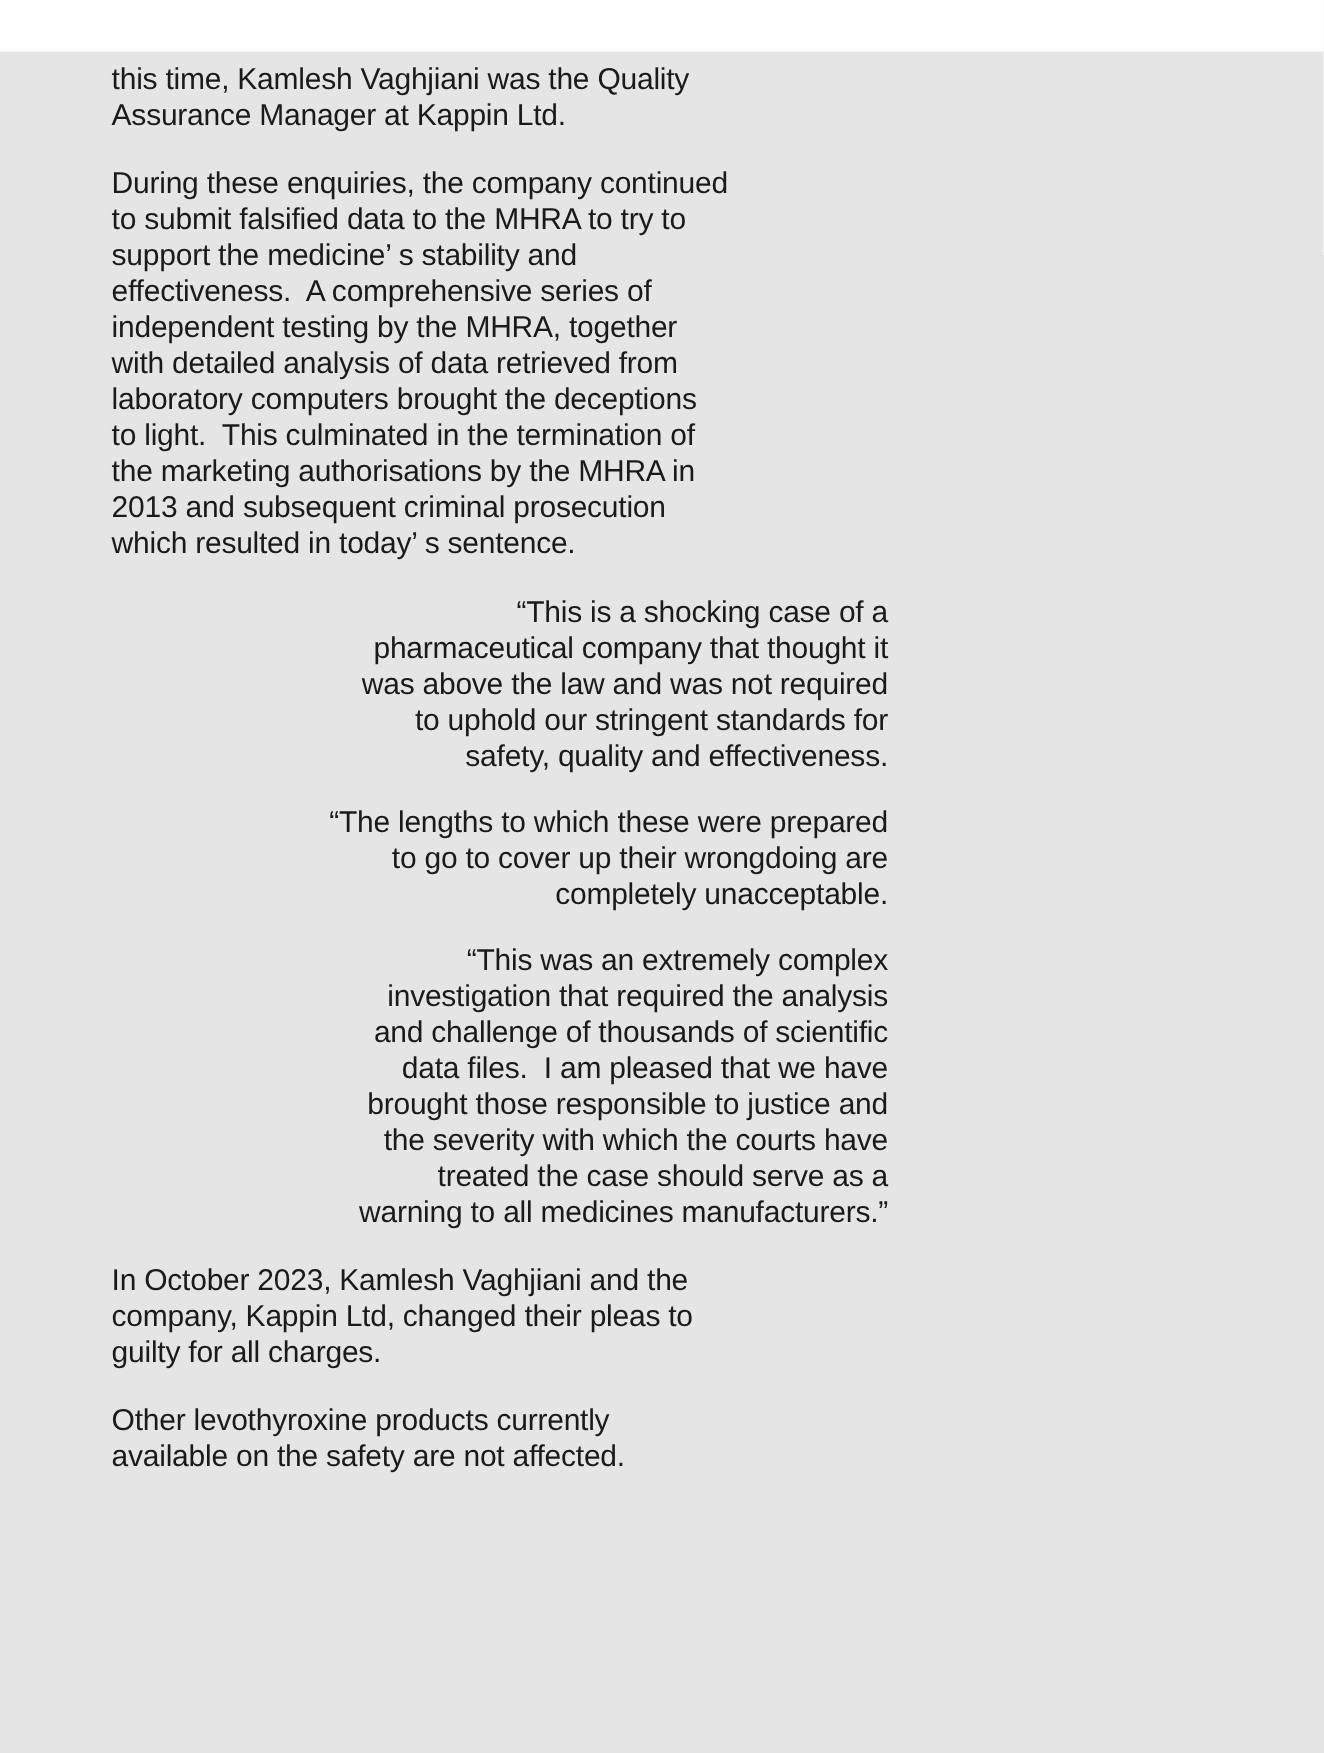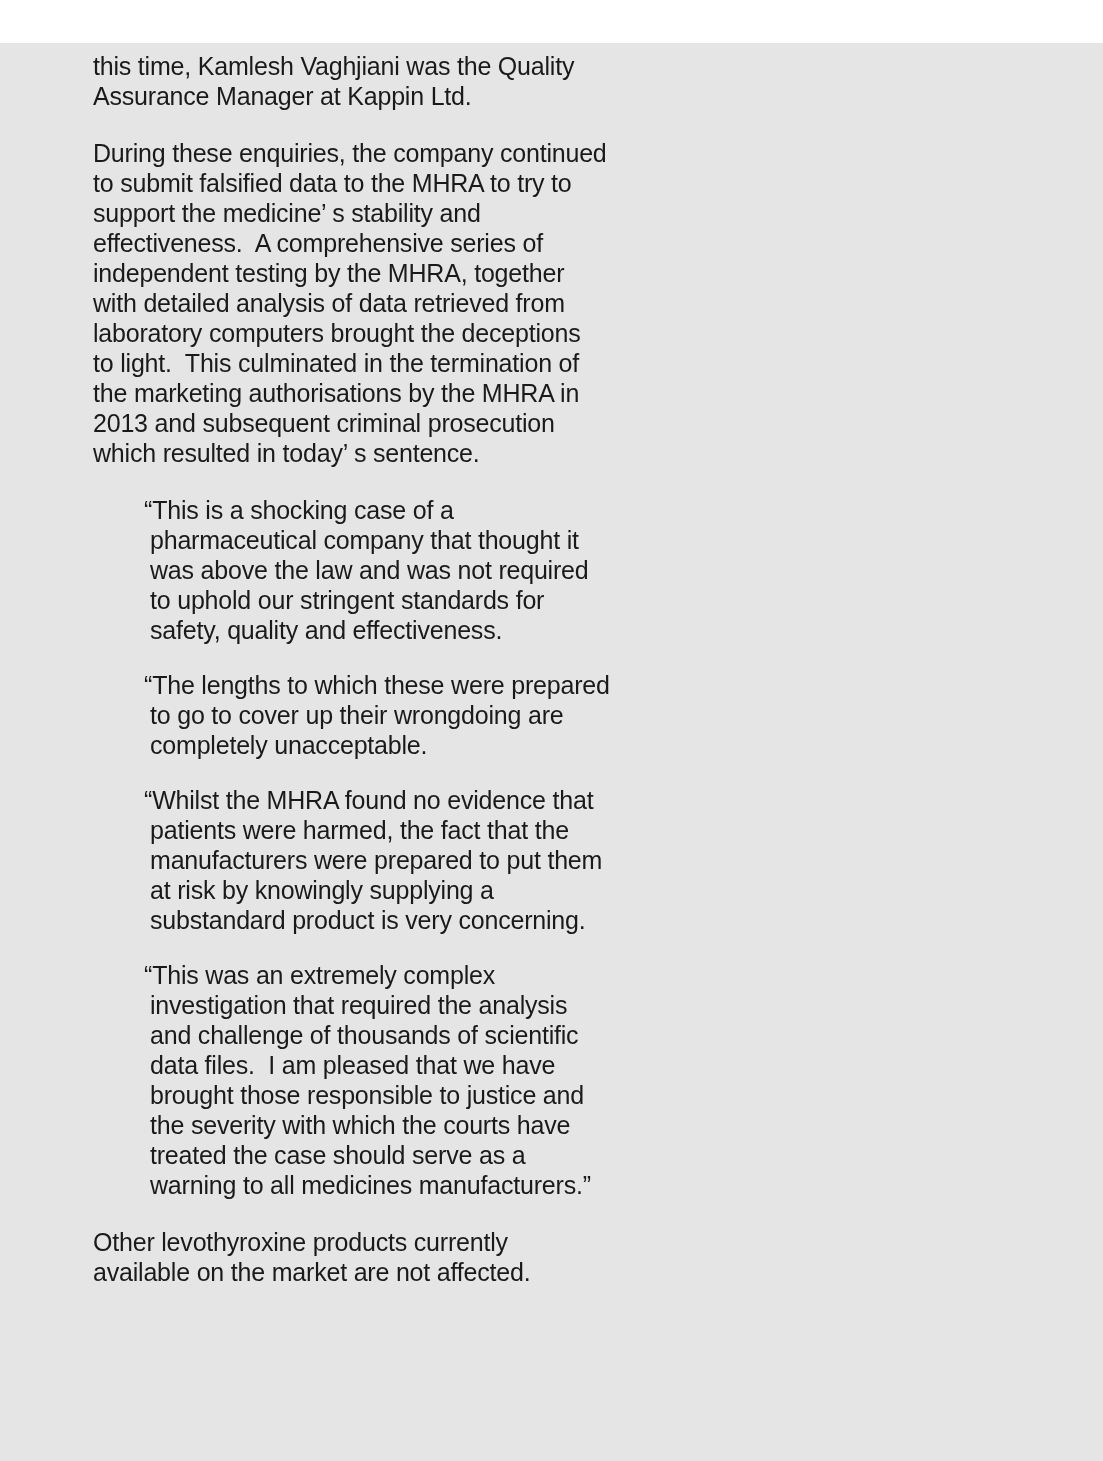--- a/index.html
+++ b/index.html
@@ -30,20 +30,21 @@
     margin: 0 0 27px 0;
   }
   .heading {
     font-weight: 700;
     margin: 45px 0 0 0;
   }
   .quote {
     padding-left: 57px;
     text-indent: -6px;
     margin-bottom: 25px;
+    text-align: right;
   }
   .quote.last-quote {
     margin-bottom: 27px;
   }
 </style>
 </head>
 <body>
 
 <div class="page">
   <div class="content">
@@ -67,33 +68,31 @@
     <p class="quote">“This is a shocking case of a
 pharmaceutical company that thought it
 was above the law and was not required
 to uphold our stringent standards for
 safety, quality and effectiveness.</p>
 
     <p class="quote">“The lengths to which these were prepared
 to go to cover up their wrongdoing are
 completely unacceptable.</p>
 
-    <p class="quote">“Whilst the MHRA found no evidence that
-patients were harmed, the fact that the
-manufacturers were prepared to put them
-at risk by knowingly supplying a
-substandard product is very concerning.</p>
 
     <p class="quote last-quote">“This was an extremely complex
 investigation that required the analysis
 and challenge of thousands of scientific
 data files.  I am pleased that we have
 brought those responsible to justice and
 the severity with which the courts have
 treated the case should serve as a
 warning to all medicines manufacturers.”</p>
 
+    <p class="para">In October 2023, Kamlesh Vaghjiani and the
+company, Kappin Ltd, changed their pleas to
+guilty for all charges.</p>
 
     <p class="para">Other levothyroxine products currently
-available on the market are not affected.</p>
+available on the safety are not affected.</p>
 
   </div>
 </div>
 
 </body></html>

